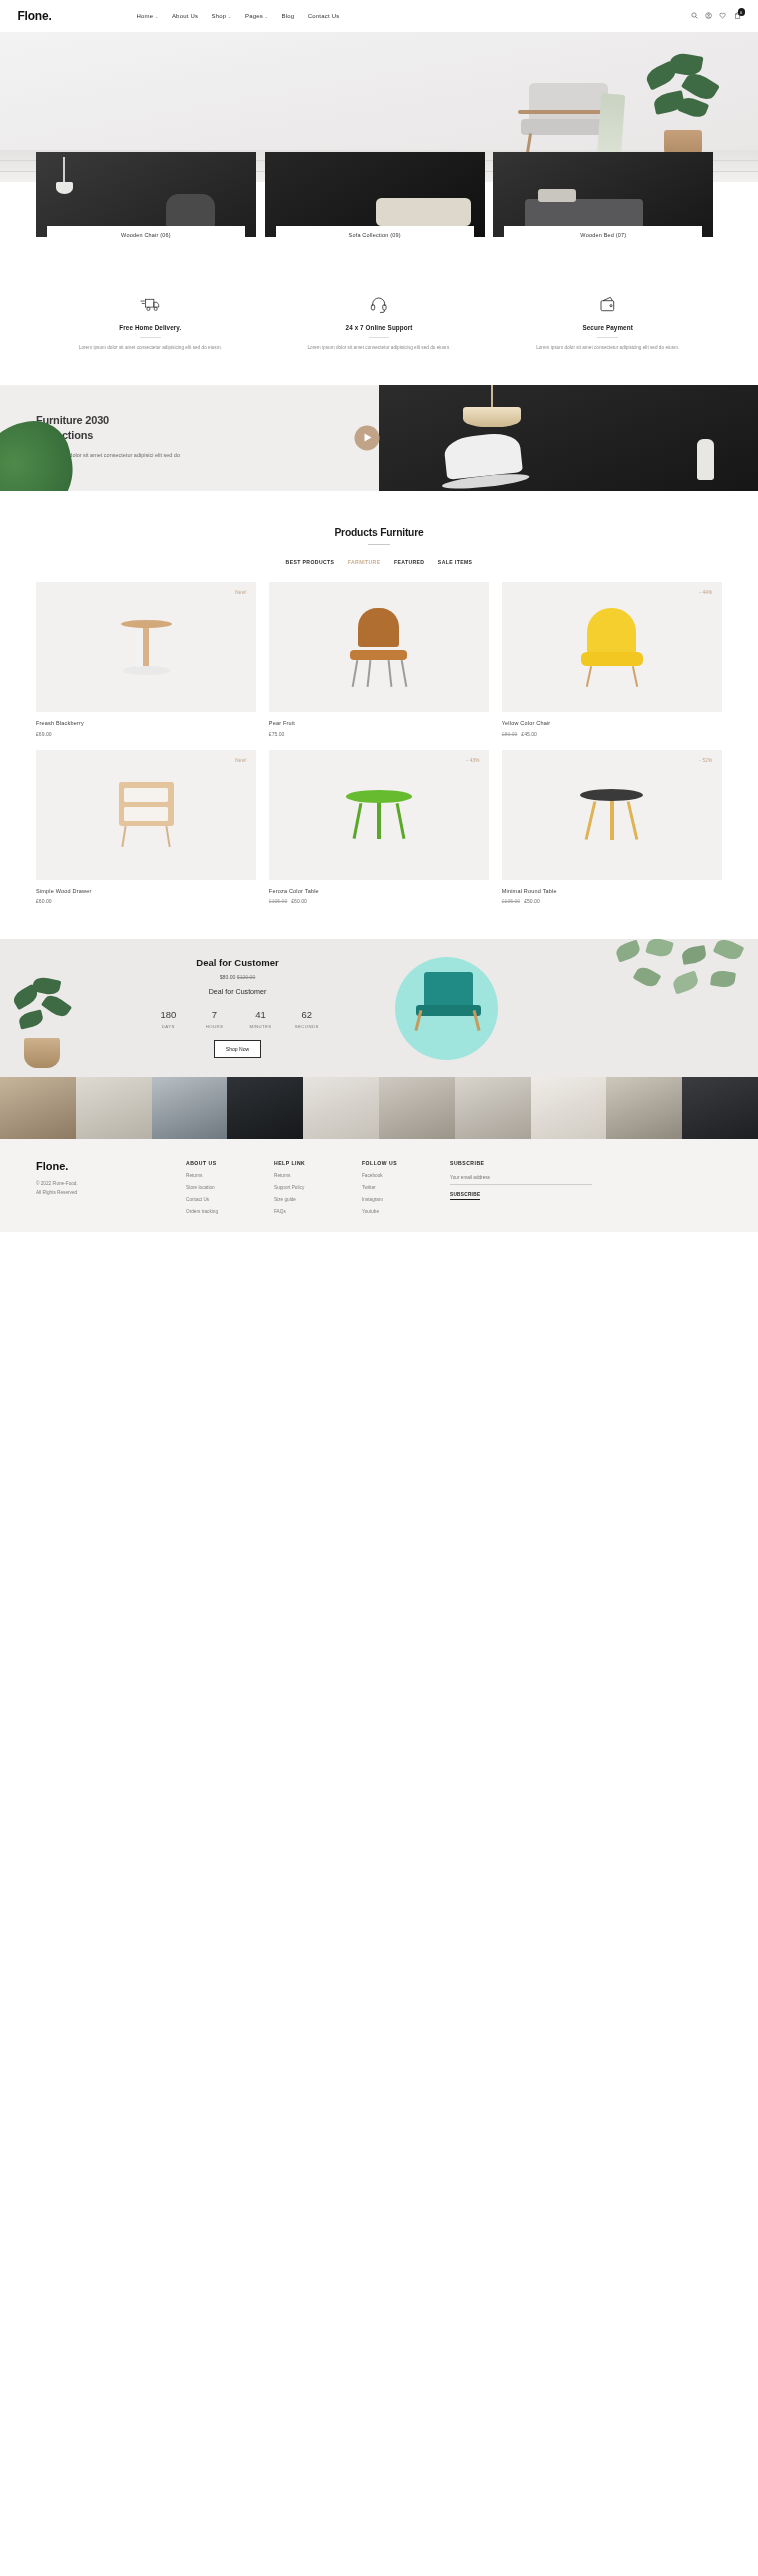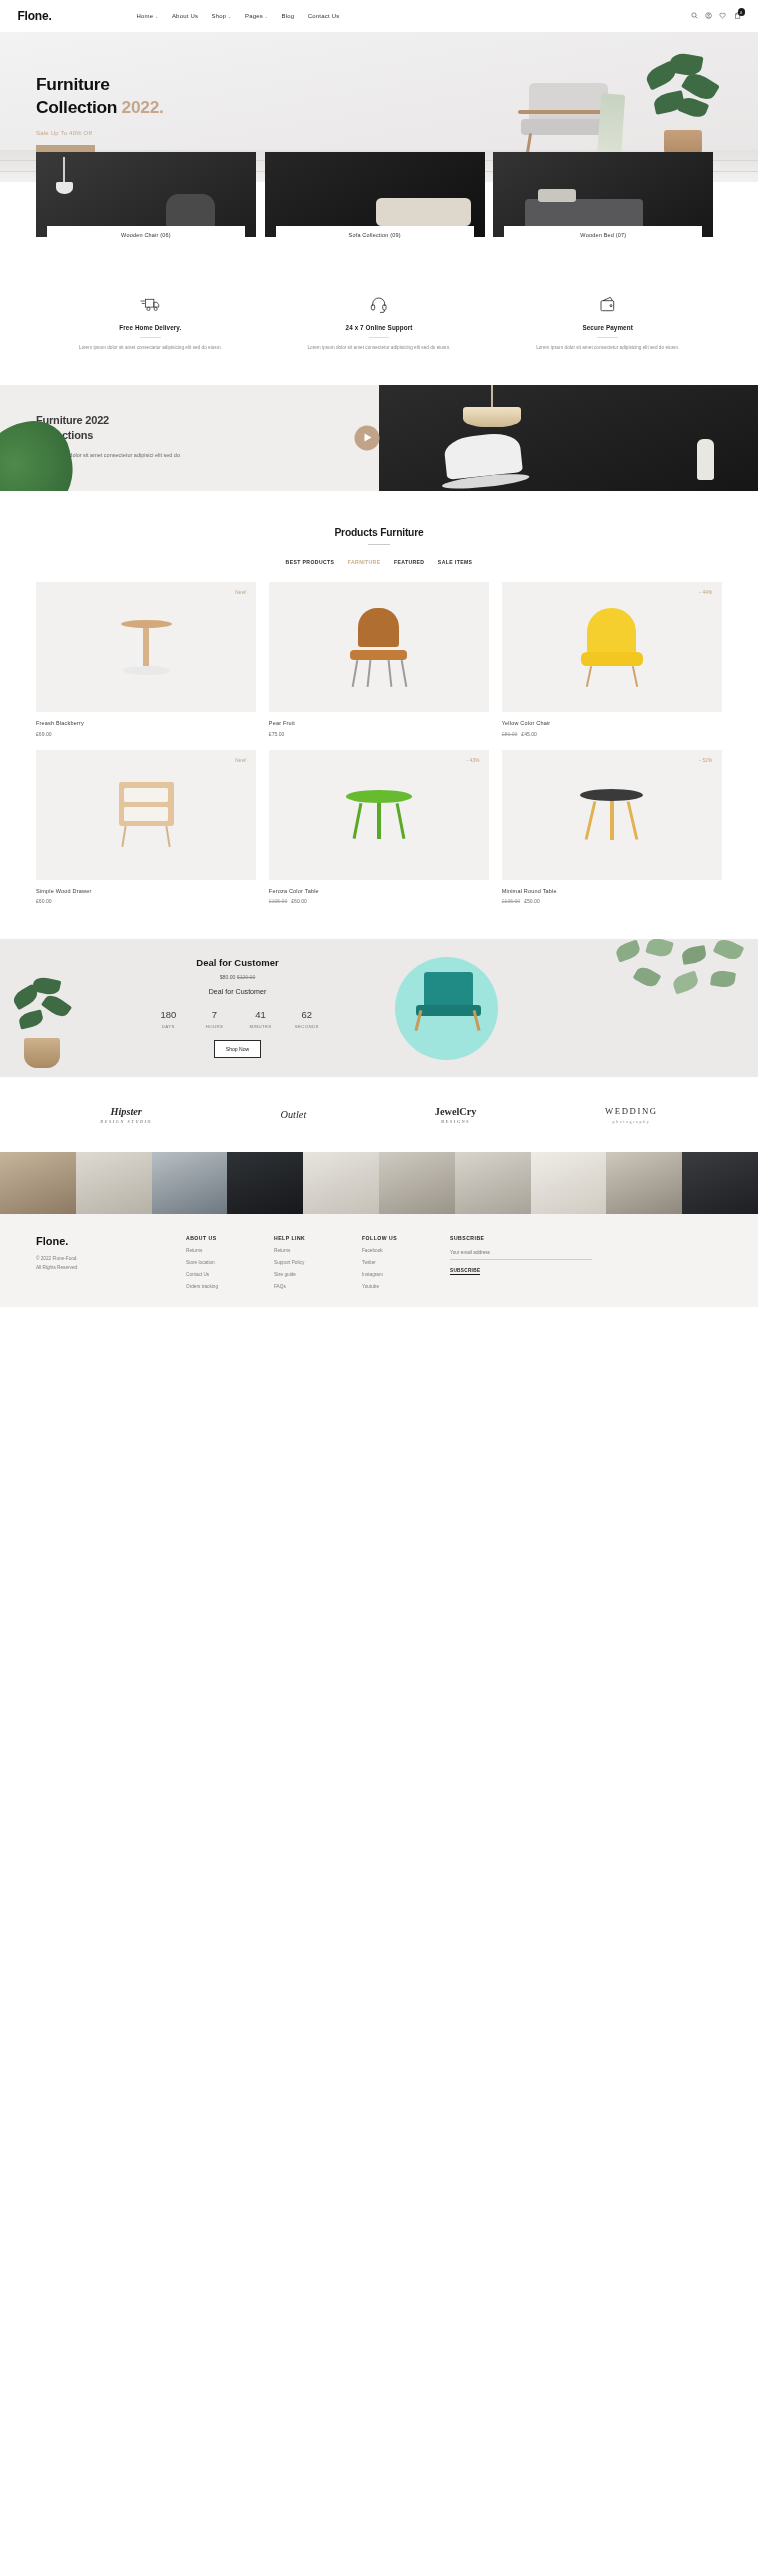--- a/index.html
+++ b/index.html
@@ -384,31 +384,20 @@
 
     <div class="plant-hero">
       <div class="leaf" style="left:3.2px;  top:14.2px; width:30px; height:19px; transform:rotate(-25deg);"></div>
       <div class="leaf" style="left:27px; top:1.6px;  width:32px; height:20.5px; transform:rotate(10deg);"></div>
       <div class="leaf" style="left:41px; top:24px; width:33px; height:20.5px; transform:rotate(32deg);"></div>
       <div class="leaf" style="left:11px; top:41px; width:30px; height:19px; transform:rotate(-12deg);"></div>
       <div class="leaf" style="left:36px; top:47px; width:28.4px; height:17.4px; transform:rotate(22deg);"></div>
       <div class="pot-hero"></div>
     </div>
 
-    <div class="hero-text">
-      <div class="hero-h1">
-        <span>Furniture</span><br>
-        <span>Collection</span>
-        <span class="hero-year">2022.</span>
-      </div>
-      <div class="hero-sale">
-        <span>Sale Up To </span><span>40% Off</span>
-      </div>
-      <button class="hero-btn">SHOP NOW</button>
-    </div>
   </div>
 
   <div class="cats">
     <div class="cat">
       <div class="cat-img c1">
         <div class="lamp"></div>
         <div class="cat-chair"></div>
       </div>
       <div class="cat-label">Wooden Chair (06)</div>
     </div>
@@ -465,21 +454,21 @@
       </div>
       <div class="feat-title">Secure Payment</div>
       <div class="feat-rule"></div>
       <div class="feat-desc">Lorem ipsum dolor sit amet consectetur adipisicing elit sed do eiusm.</div>
     </div>
   </div>
 
   <div class="vbanner">
     <div class="vb-left">
       <div class="vb-h">
-        <span>Furniture 2022</span><br>
+        <span>Furniture 2030</span><br>
         <span>Collections</span>
       </div>
       <div class="vb-p">Lorem ipsum dolor sit amet consectetur adipisici elit sed do eiusm.</div>
       <div class="vb-link">Shop Now</div>
       <div class="monstera"></div>
     </div>
     <div class="vb-right">
       <div class="vb-lamp"></div>
       <div class="vb-chair"></div>
       <div class="vb-vase"></div>
@@ -665,37 +654,20 @@
         </div>
         <div class="cd-item">
           <div class="cd-num">62</div>
           <div class="cd-lab">SECONDS</div>
         </div>
       </div>
       <button class="deal-btn">Shop Now</button>
     </div>
   </div>
 
-  <div class="brands">
-    <div class="brand b1">
-      <span>Hipster</span>
-      <small>DESIGN STUDIO</small>
-    </div>
-    <div class="brand b2">
-      <span>Outlet</span>
-    </div>
-    <div class="brand b3">
-      <span>JewelCry</span>
-      <small>DESIGNS</small>
-    </div>
-    <div class="brand b4">
-      <span>WEDDING</span>
-      <small>photography</small>
-    </div>
-  </div>
 
   <div class="insta">
     <div style="background:linear-gradient(160deg,#c6b49b,#8e7a63);"></div>
     <div style="background:linear-gradient(160deg,#dedad2,#b6b1a6);"></div>
     <div style="background:linear-gradient(160deg,#b8bfc4,#6e7880);"></div>
     <div style="background:linear-gradient(160deg,#2f3236,#16181b);"></div>
     <div style="background:linear-gradient(160deg,#e7e4df,#c5c0b7);"></div>
     <div style="background:linear-gradient(160deg,#cfcac1,#9a9489);"></div>
     <div style="background:linear-gradient(160deg,#d8d4cc,#a8a298);"></div>
     <div style="background:linear-gradient(160deg,#efece7,#d0cbc2);"></div>

